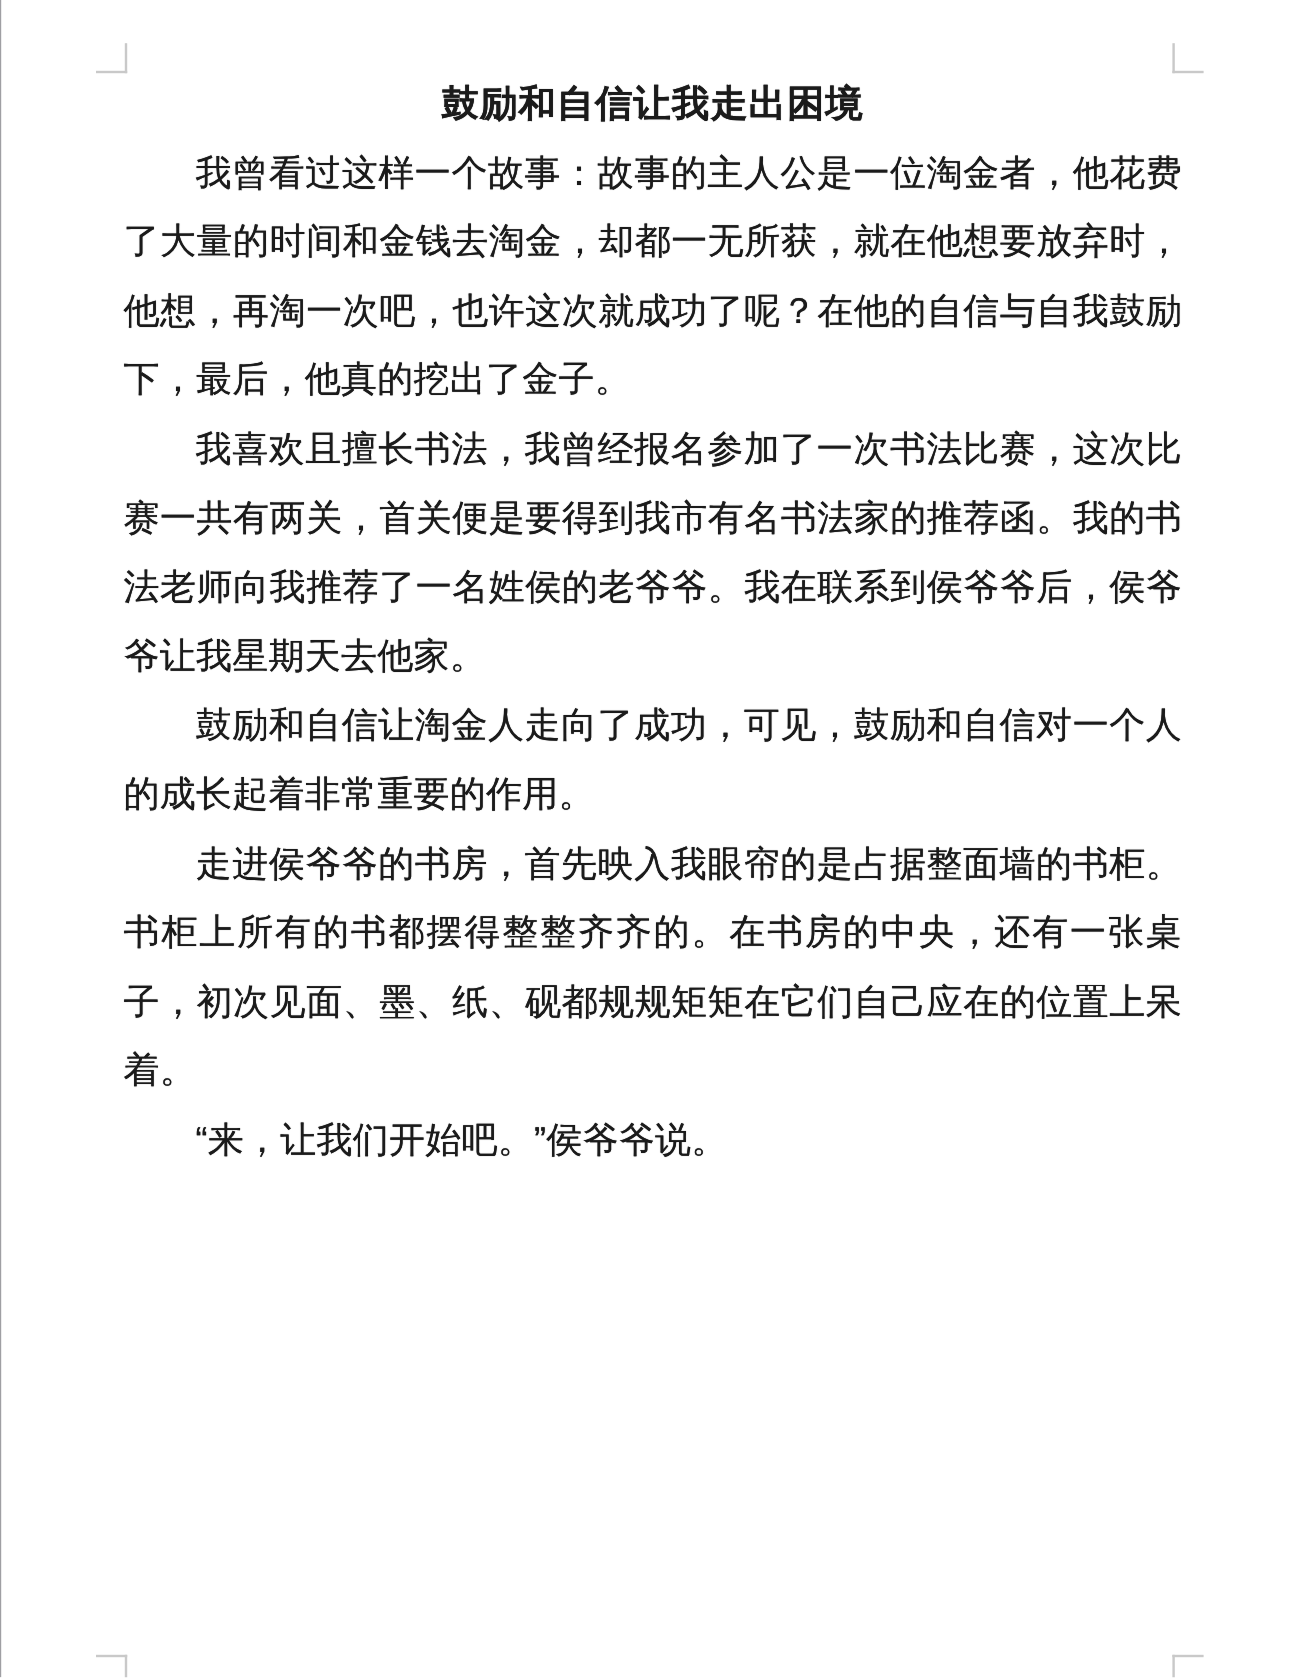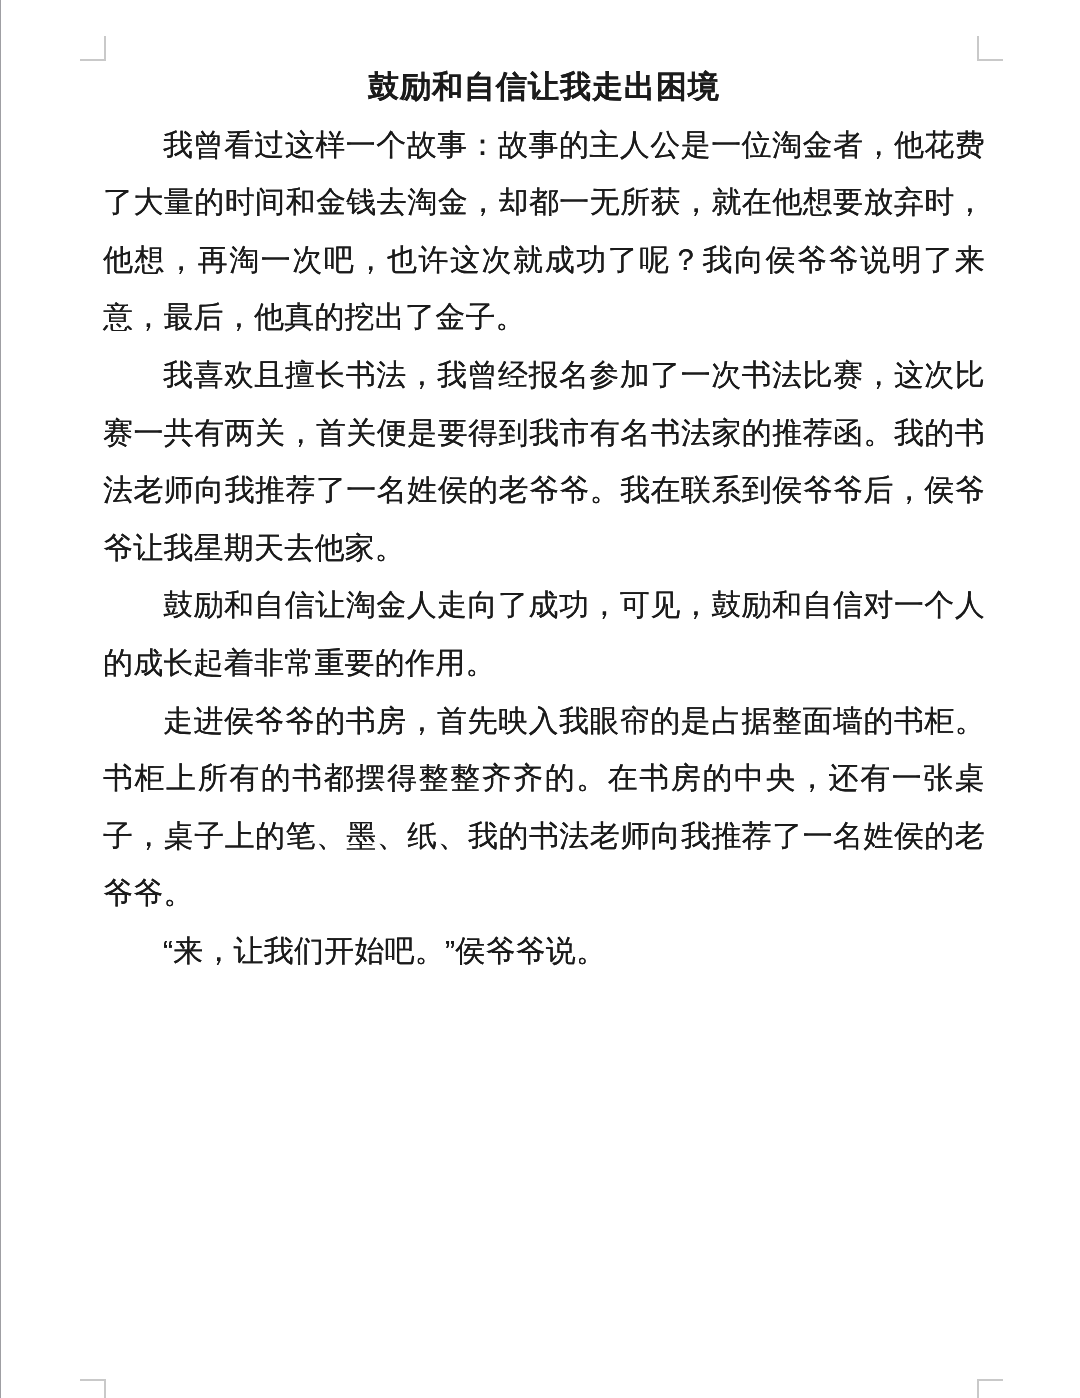--- a/index.html
+++ b/index.html
@@ -66,20 +66,20 @@
 
   <div class="edge-line"></div>
 
   <div class="crop tl"></div>
   <div class="crop tr"></div>
   <div class="crop bl"></div>
   <div class="crop br"></div>
 
   <div class="content">
     <h1 class="title">鼓励和自信让我走出困境</h1>
-    <p class="para">我曾看过这样一个故事：故事的主人公是一位淘金者，他花费了大量的时间和金钱去淘金，却都一无所获，就在他想要放弃时，他想，再淘一次吧，也许这次就成功了呢？我向侯爷爷说明了来意，最后，他真的挖出了金子。</p>
+    <p class="para">我曾看过这样一个故事：故事的主人公是一位淘金者，他花费了大量的时间和金钱去淘金，却都一无所获，就在他想要放弃时，他想，再淘一次吧，也许这次就成功了呢？在他的自信与自我鼓励下，最后，他真的挖出了金子。</p>
     <p class="para">我喜欢且擅长书法，我曾经报名参加了一次书法比赛，这次比赛一共有两关，首关便是要得到我市有名书法家的推荐函。我的书法老师向我推荐了一名姓侯的老爷爷。我在联系到侯爷爷后，侯爷爷让我星期天去他家。</p>
     <p class="para">鼓励和自信让淘金人走向了成功，可见，鼓励和自信对一个人的成长起着非常重要的作用。</p>
-    <p class="para">走进侯爷爷的书房，首先映入我眼帘的是占据整面墙的书柜。书柜上所有的书都摆得整整齐齐的。在书房的中央，还有一张桌子，桌子上的笔、墨、纸、我的书法老师向我推荐了一名姓侯的老爷爷。</p>
+    <p class="para">走进侯爷爷的书房，首先映入我眼帘的是占据整面墙的书柜。书柜上所有的书都摆得整整齐齐的。在书房的中央，还有一张桌子，初次见面、墨、纸、砚都规规矩矩在它们自己应在的位置上呆着。</p>
     <p class="para">“来，让我们开始吧。”侯爷爷说。</p>
   </div>
 
 </div>
 
 </body></html>

